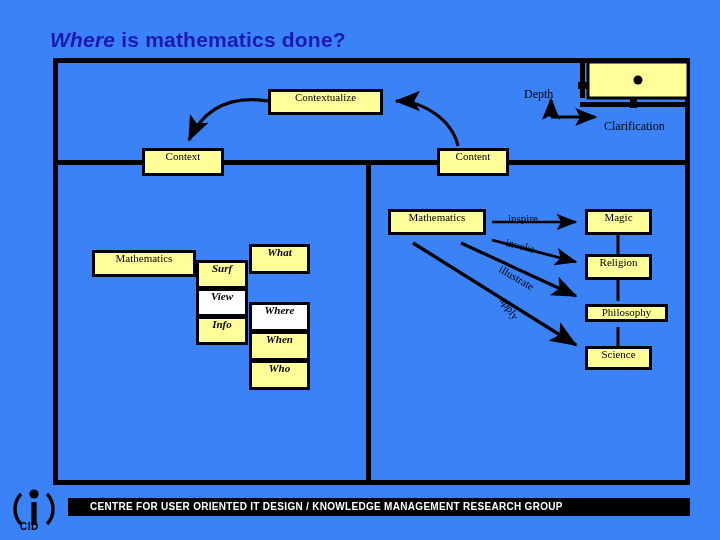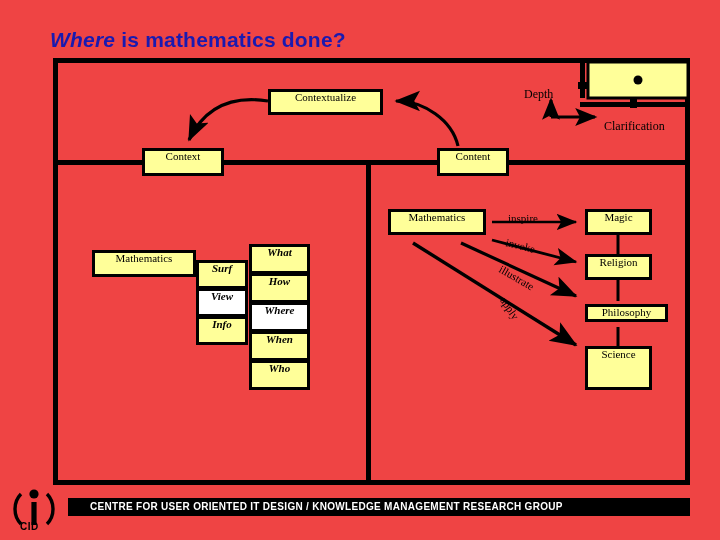--- a/index.html
+++ b/index.html
@@ -11,21 +11,21 @@
     height: 540px;
     background: #FFFF99;
     font-family: "Liberation Serif", serif;
     overflow: hidden;
     position: relative;
   }
   #slide {
     position: absolute;
     left: 0; top: 0;
     width: 720px; height: 540px;
-    background: #ef4444;
+    background: #3b82f6;
   }
 
   
   #title {
     position: absolute;
     left: 50px;
     top: 28px;
     font-family: "Liberation Sans", sans-serif;
     font-size: 21px;
     font-weight: bold;
@@ -214,23 +214,20 @@
   <div class="node italic white" style="left:196px; top:288px; width:52px; height:29px;">
     <span>View</span>
   </div>
   <div class="node italic" style="left:196px; top:316px; width:52px; height:29px;">
     <span>Info</span>
   </div>
 
   <div class="node italic" style="left:249px; top:244px; width:61px; height:30px;">
     <span>What</span>
   </div>
-  <div class="node italic" style="left:249px; top:273px; width:61px; height:30px;">
-    <span>How</span>
-  </div>
   <div class="node italic white" style="left:249px; top:302px; width:61px; height:30px;">
     <span>Where</span>
   </div>
   <div class="node italic" style="left:249px; top:331px; width:61px; height:30px;">
     <span>When</span>
   </div>
   <div class="node italic" style="left:249px; top:360px; width:61px; height:30px;">
     <span>Who</span>
   </div>
 
@@ -240,21 +237,21 @@
 
   <div class="node" style="left:585px; top:209px; width:67px; height:26px;">
     <span>Magic</span>
   </div>
   <div class="node" style="left:585px; top:254px; width:67px; height:26px;">
     <span>Religion</span>
   </div>
   <div class="node" style="left:585px; top:304px; width:83px; height:18px;">
     <span>Philosophy</span>
   </div>
-  <div class="node" style="left:585px; top:346px; width:67px; height:44px;">
+  <div class="node" style="left:585px; top:346px; width:67px; height:24px;">
     <span>Science</span>
   </div>
 
   <div class="arrowlbl" style="left:508px; top:212px; transform: rotate(0deg);">inspire</div>
   <div class="arrowlbl" style="left:506px; top:236px; transform: rotate(14deg);">invoke</div>
   <div class="arrowlbl" style="left:500px; top:262px; transform: rotate(30deg);">illustrate</div>
   <div class="arrowlbl" style="left:503px; top:292px; transform: rotate(56deg);">apply</div>
 
   <svg id="arrows" viewBox="0 0 720 540">
     <defs>

